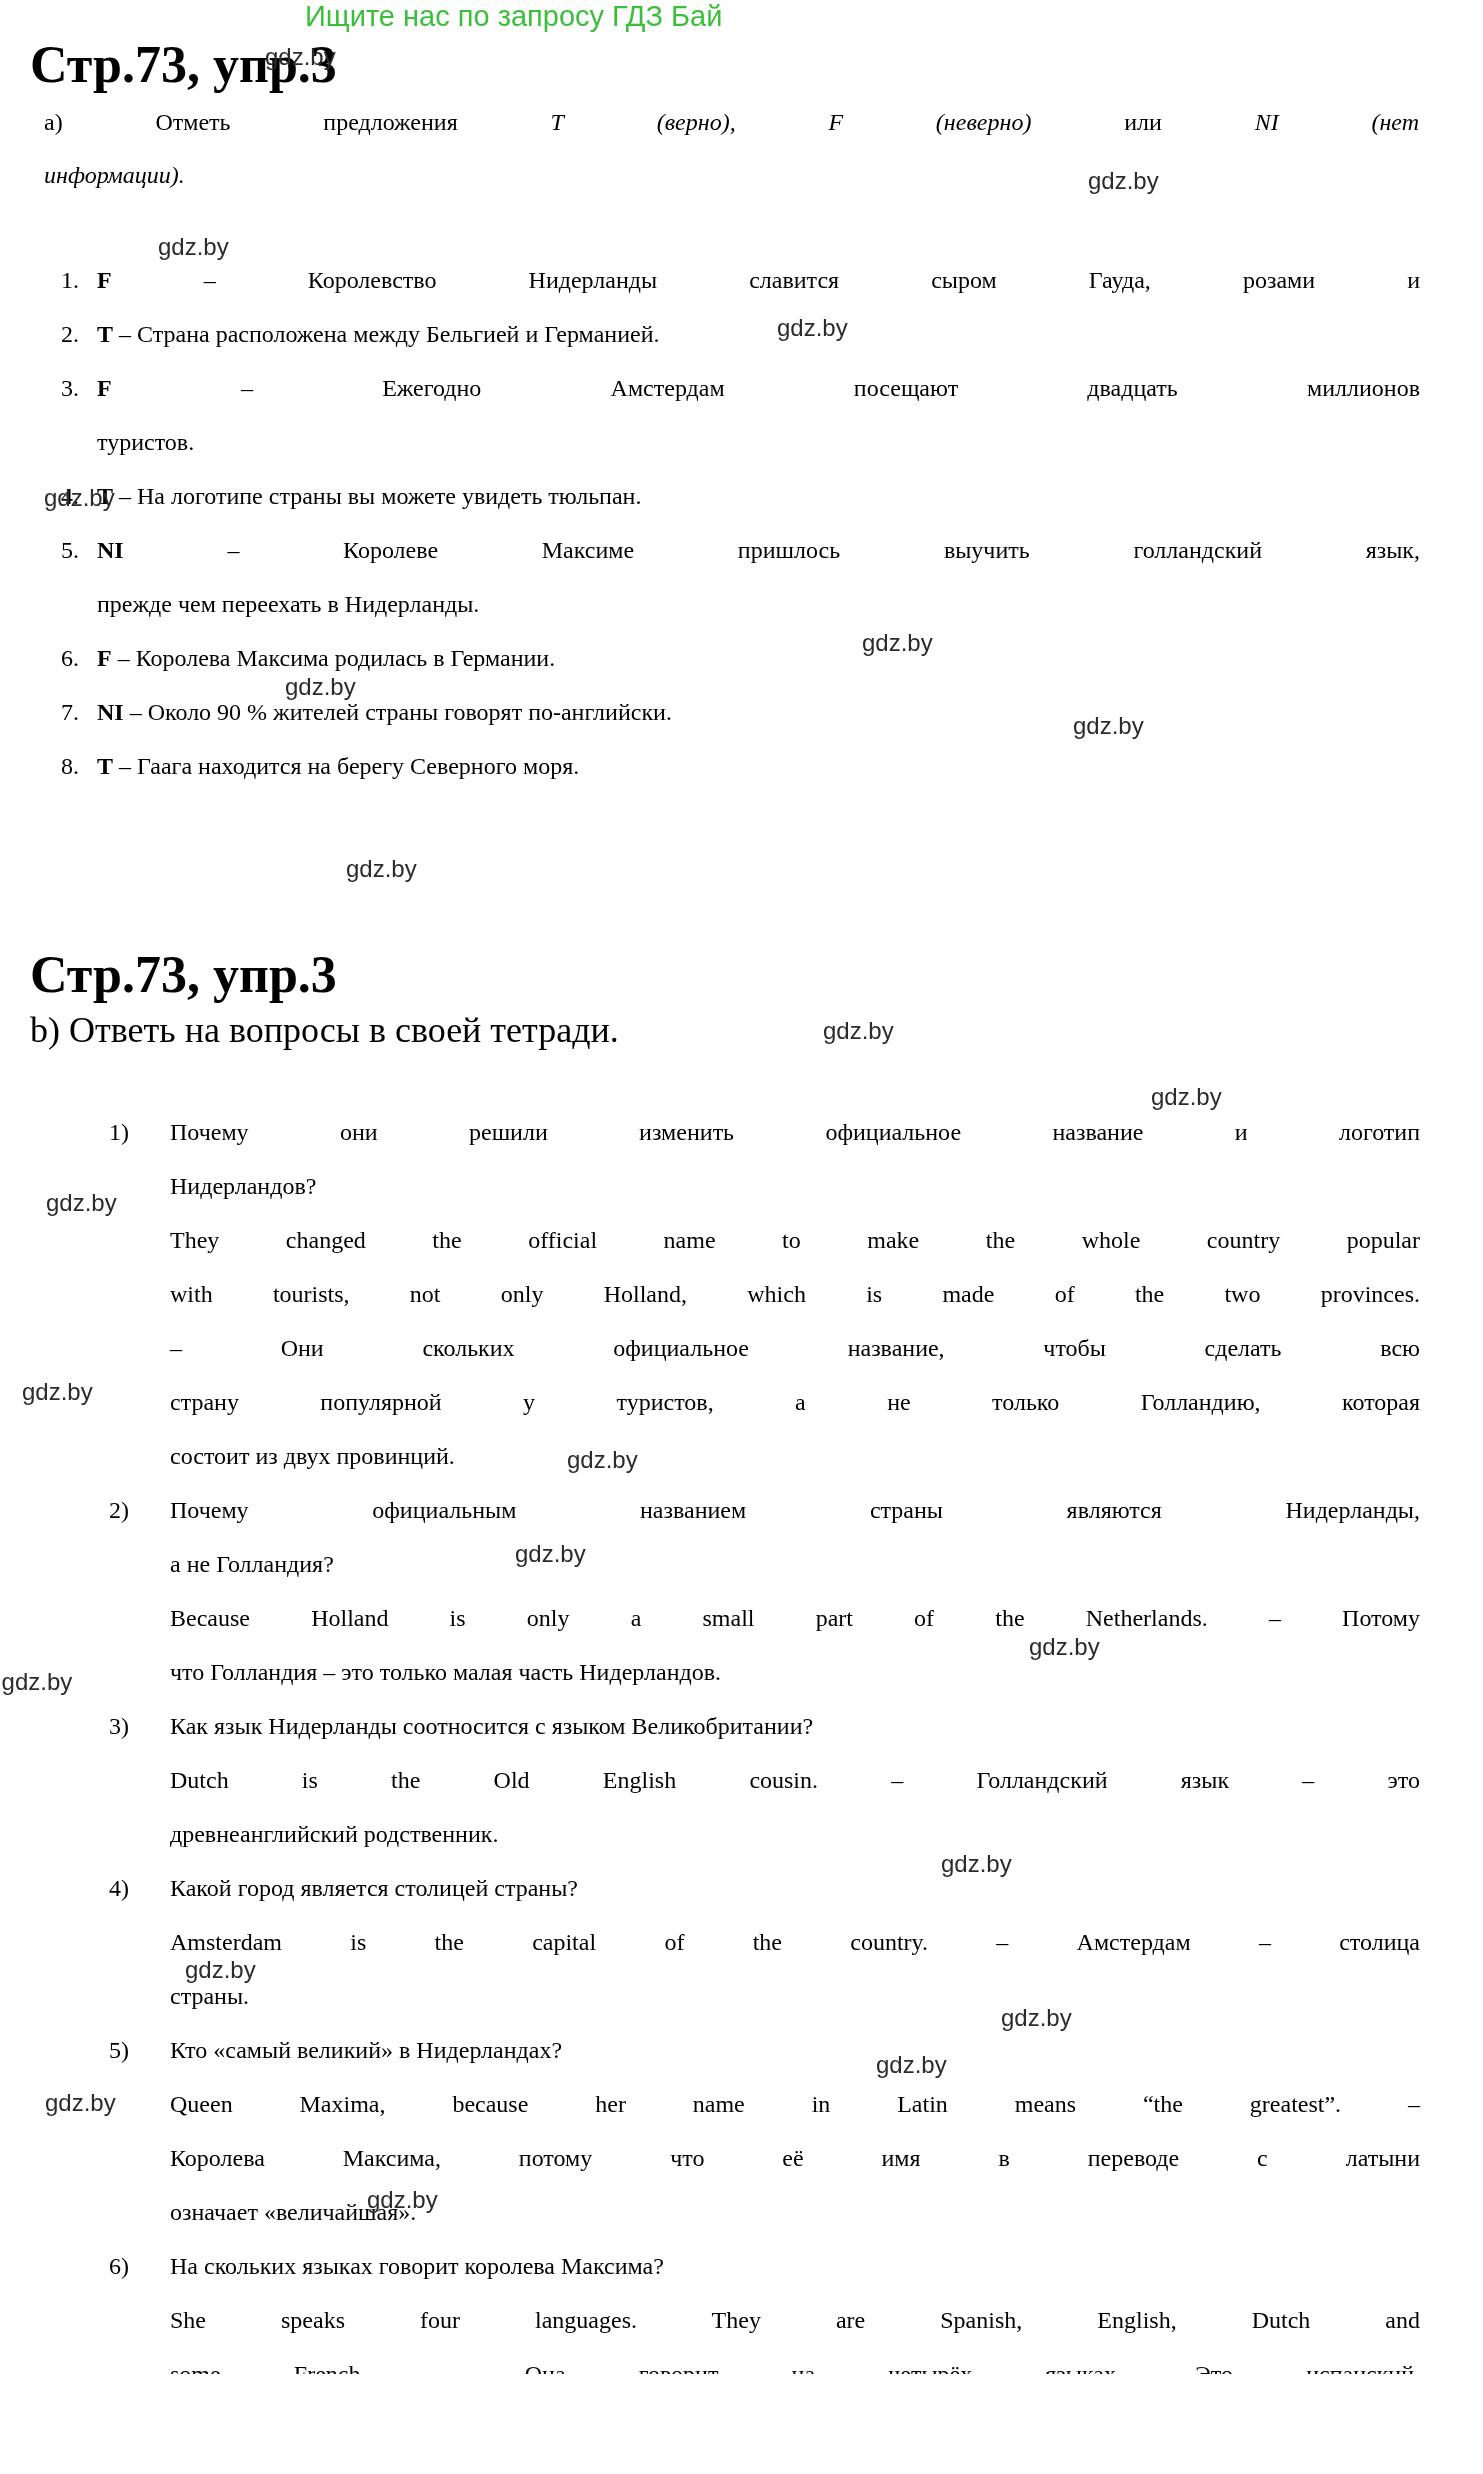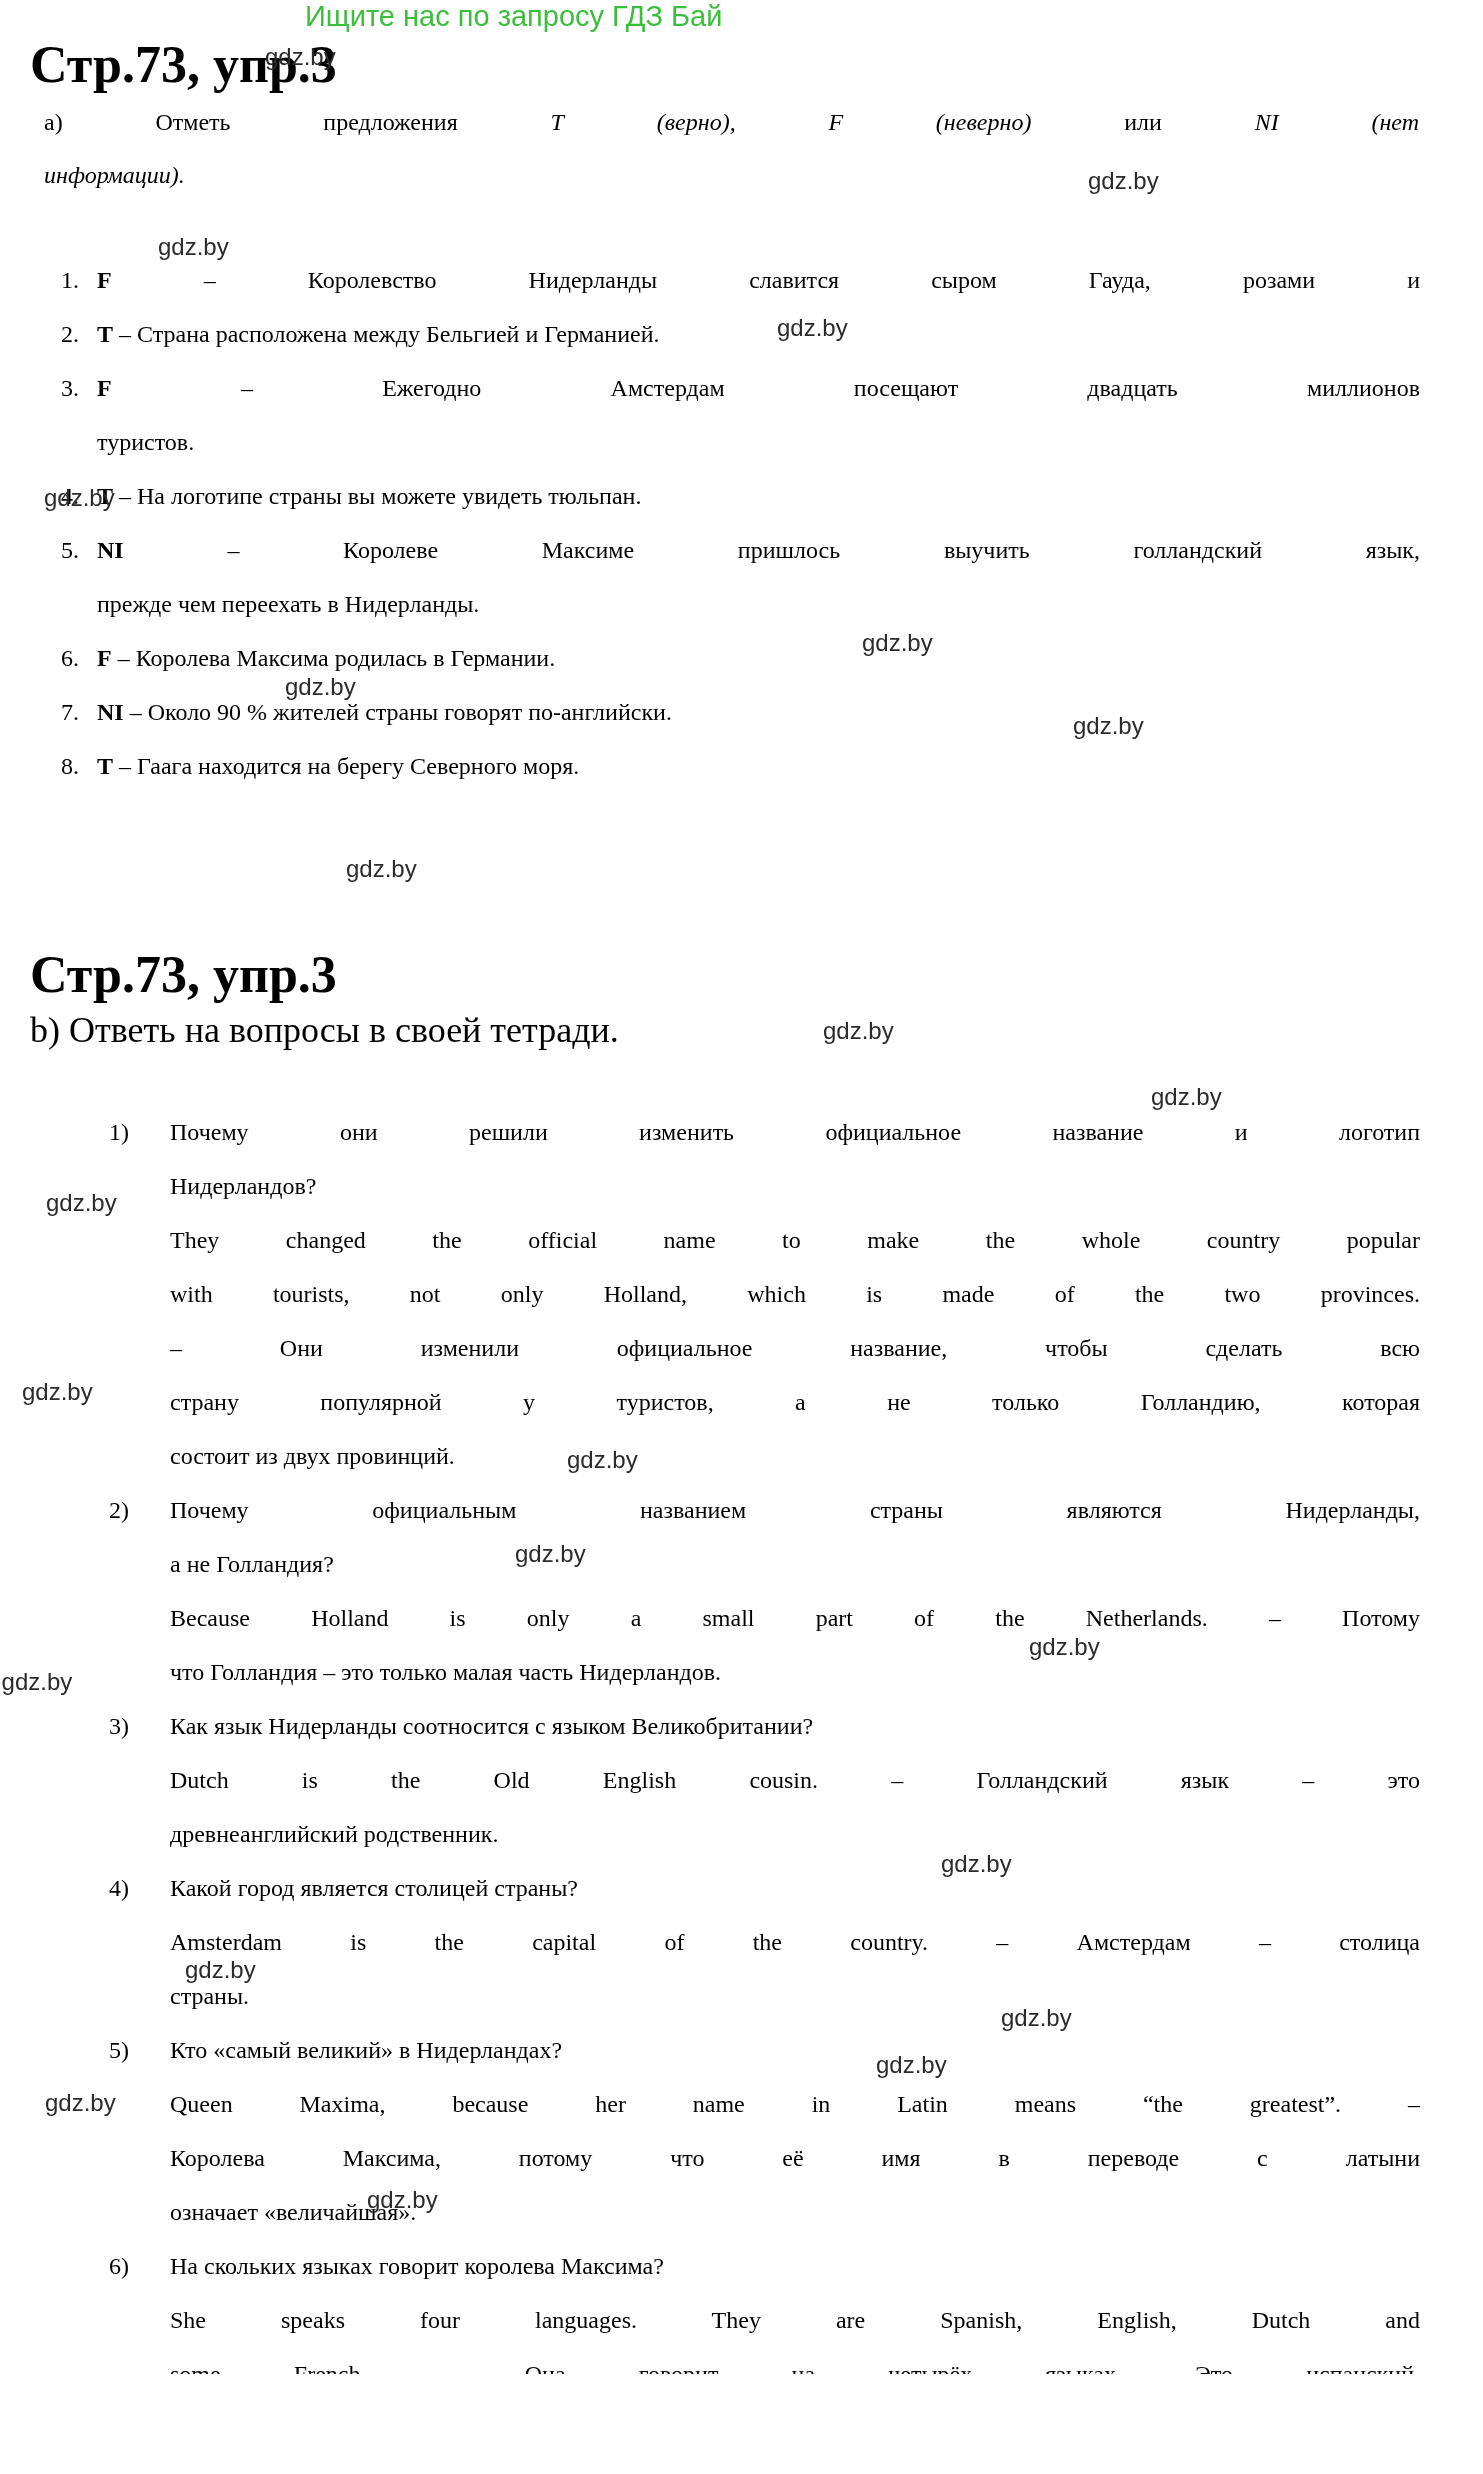--- a/index.html
+++ b/index.html
@@ -70,21 +70,21 @@
     </div>
 
   <div class="heading" id="heading-b">Стр.73, упр.3</div>
   <div class="textblock" id="subtitle">b) Ответь на вопросы в своей тетради.</div>
   <div class="textblock" id="qa">
       <div>
         <div class="line j"><span class="num">1)</span><span>Почему они решили изменить официальное название и логотип</span></div>
         <div class="line"><span>Нидерландов?</span></div>
         <div class="line j"><span>They changed the official name to make the whole country popular</span></div>
         <div class="line j"><span>with tourists, not only Holland, which is made of the two provinces.</span></div>
-        <div class="line j"><span>– Они изменили официальное название, чтобы сделать всю</span></div>
+        <div class="line j"><span>– Они скольких официальное название, чтобы сделать всю</span></div>
         <div class="line j"><span>страну популярной у туристов, а не только Голландию, которая</span></div>
         <div class="line"><span>состоит из двух провинций.</span></div>
       </div>
       <div>
         <div class="line j"><span class="num">2)</span><span>Почему официальным названием страны являются Нидерланды,</span></div>
         <div class="line"><span>а не Голландия?</span></div>
         <div class="line j"><span>Because Holland is only a small part of the Netherlands. – Потому</span></div>
         <div class="line"><span>что Голландия – это только малая часть Нидерландов.</span></div>
       </div>
       <div>

